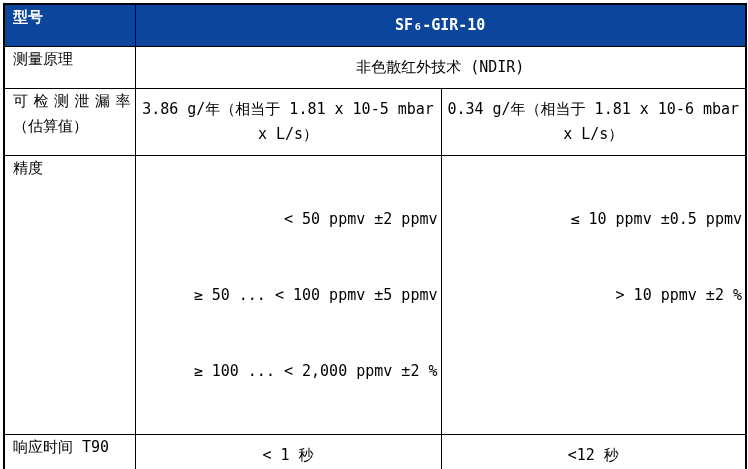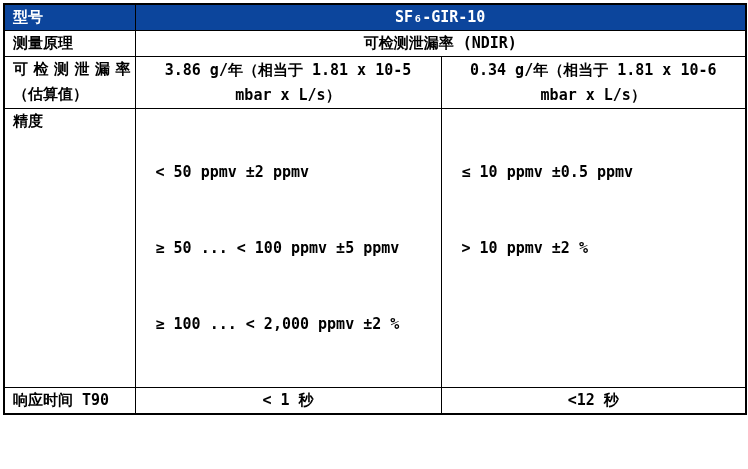--- a/index.html
+++ b/index.html
@@ -25,72 +25,71 @@
     border-collapse: collapse;
     table-layout: fixed;
     border: 2px solid #000000;
   }
   td {
     border: 1px solid #000000;
     font-size: 15px;
     line-height: 25px;
     vertical-align: middle;
     overflow: hidden;
-    font-weight: bold;
   }
   
   td.lbl {
     text-align: left;
-    padding: 0 4px 0 8px;
+    padding: 0 4px 16px 8px;
     text-align: justify;
     text-justify: inter-character;
   }
   
   td.val {
     text-align: center;
-    padding: 0 20px;
+    padding: 0 3px;
     white-space: pre-wrap;
   }
   
   tr.hdr td {
     background: #0C459C;
     color: #ffffff;
     font-weight: bold;
     height: 25px;
   }
   tr.hdr td.lbl { text-align: left; }
   tr.hdr td.val { text-align: center; white-space: normal; }
 
   tr.r      { height: 26px; }
   tr.r-leak { height: 52px; }
   tr.r-prec { height: 78px; }
 
   .vtop { vertical-align: top; margin-left: 32px; }
-  .line { line-height: 26px; text-align: left; }
+  .line { line-height: 26px; text-align: right; }
 </style>
 </head>
 <body>
 
 <div class="page">
   <table class="spec">
     <colgroup>
       <col style="width:131px">
       <col style="width:306px">
       <col style="width:305px">
     </colgroup>
 
     <tbody>
         <tr class="hdr">
       <td class="lbl">型号</td>
       <td class="val" colspan="2">SF₆-GIR-10</td>
     </tr>
 
     <tr class="r">
       <td class="lbl">测量原理</td>
-      <td class="val" colspan="2">可检测泄漏率 (NDIR)</td>
+      <td class="val" colspan="2">非色散红外技术 (NDIR)</td>
     </tr>
 
 
 
     <tr class="r-leak">
       <td class="lbl vtop">可检测泄漏率（估算值）</td>
       <td class="val">3.86 g/年（相当于 1.81 x 10-5 mbar x L/s）</td>
       <td class="val">0.34 g/年（相当于 1.81 x 10-6 mbar x L/s）</td>
     </tr>
 

